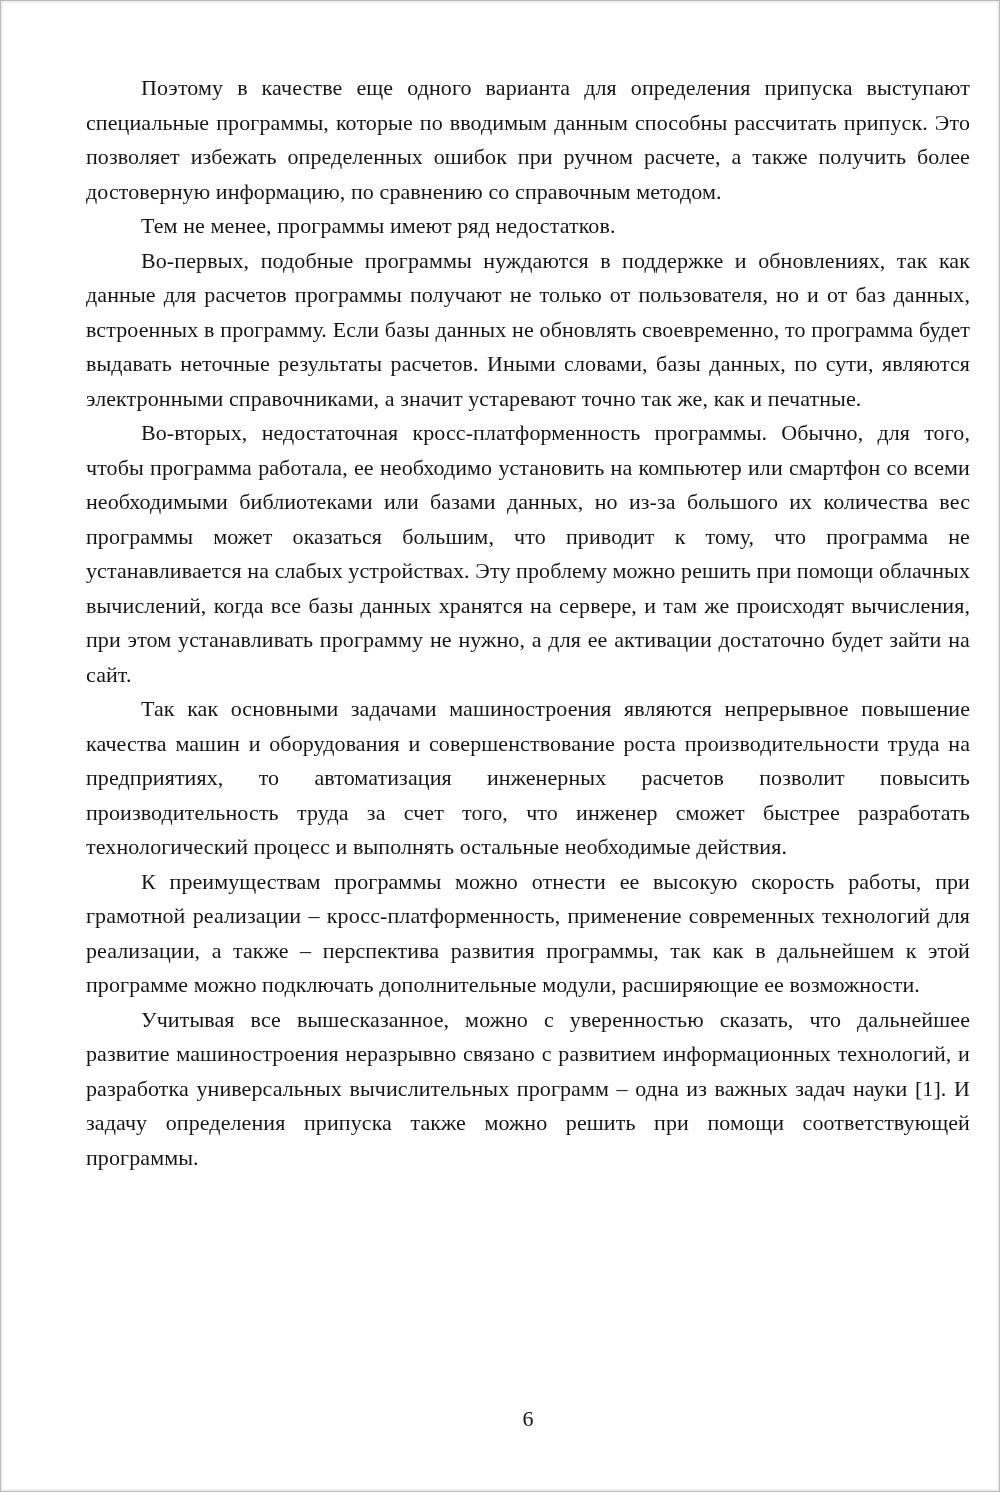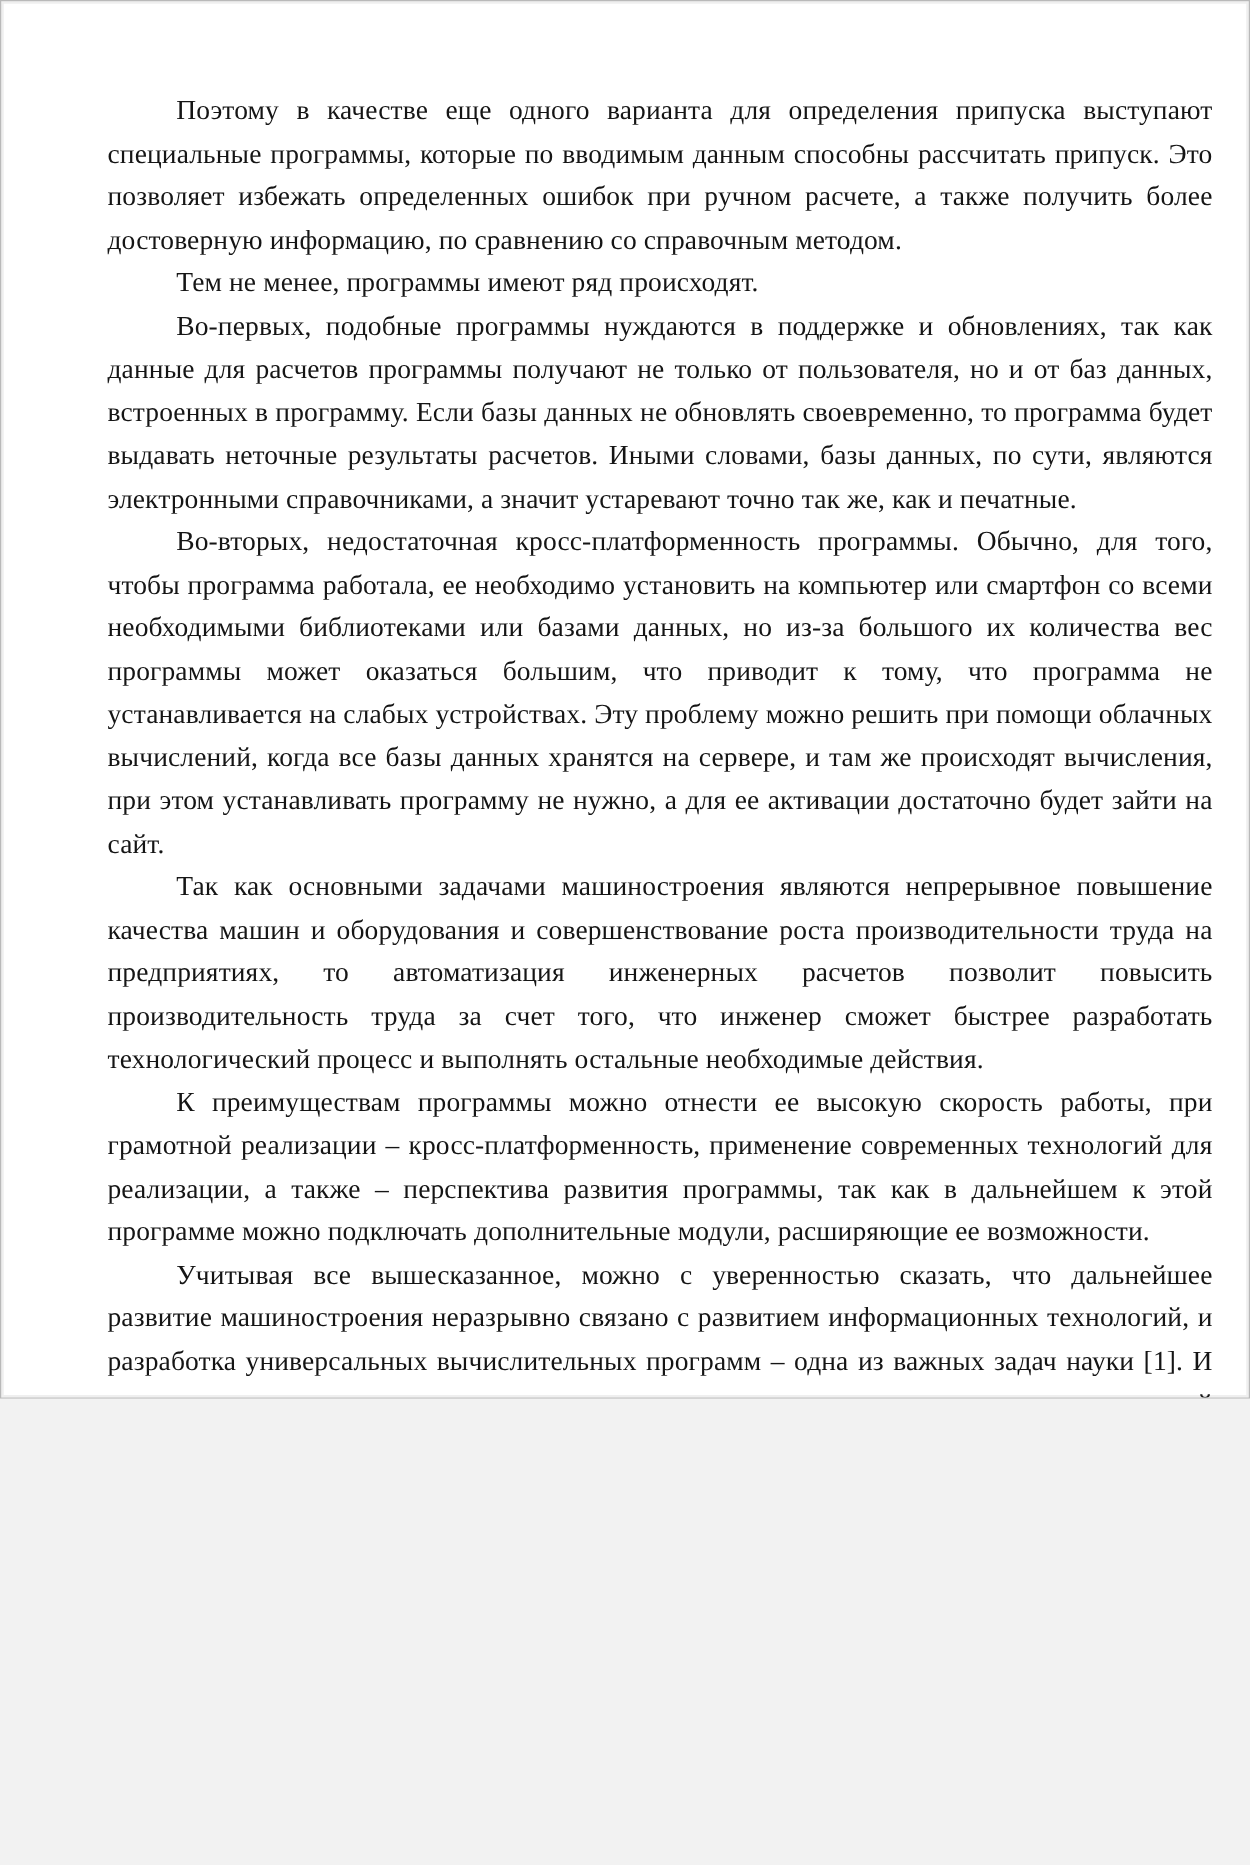--- a/index.html
+++ b/index.html
@@ -3,21 +3,21 @@
 <meta charset="utf-8">
 <style>
   html, body {
     margin: 0;
     padding: 0;
     background: #f2f2f2;
   }
   .page {
     position: relative;
     width: 1000px;
-    height: 1119px;
+    height: 1492px;
     margin: 0 auto;
     background: #ffffff;
     box-sizing: border-box;
     border: 1px solid #b9b9b9;
     box-shadow: inset 0 0 0 2px #efefef;
     overflow: hidden;
   }
   .text-block {
     position: absolute;
     left: 85px;
@@ -45,21 +45,21 @@
     font-size: 22px;
     color: #151515;
   }
 </style>
 </head>
 <body>
 
 <div class="page">
   <div class="text-block">
     <p>Поэтому в качестве еще одного варианта для определения припуска выступают специальные программы, которые по вводимым данным способны рассчитать припуск. Это позволяет избежать определенных ошибок при ручном расчете, а также получить более достоверную информацию, по сравнению со справочным методом.</p>
-    <p>Тем не менее, программы имеют ряд происходят.</p>
+    <p>Тем не менее, программы имеют ряд недостатков.</p>
     <p>Во-первых, подобные программы нуждаются в поддержке и обновлениях, так как данные для расчетов программы получают не только от пользователя, но и от баз данных, встроенных в программу. Если базы данных не обновлять своевременно, то программа будет выдавать неточные результаты расчетов. Иными словами, базы данных, по сути, являются электронными справочниками, а значит устаревают точно так же, как и печатные.</p>
     <p>Во-вторых, недостаточная кросс-платформенность программы. Обычно, для того, чтобы программа работала, ее необходимо установить на компьютер или смартфон со всеми необходимыми библиотеками или базами данных, но из-за большого их количества вес программы может оказаться большим, что приводит к тому, что программа не устанавливается на слабых устройствах. Эту проблему можно решить при помощи облачных вычислений, когда все базы данных хранятся на сервере, и там же происходят вычисления, при этом устанавливать программу не нужно, а для ее активации достаточно будет зайти на сайт.</p>
     <p>Так как основными задачами машиностроения являются непрерывное повышение качества машин и оборудования и совершенствование роста производительности труда на предприятиях, то автоматизация инженерных расчетов позволит повысить производительность труда за счет того, что инженер сможет быстрее разработать технологический процесс и выполнять остальные необходимые действия.</p>
     <p>К преимуществам программы можно отнести ее высокую скорость работы, при грамотной реализации – кросс-платформенность, применение современных технологий для реализации, а также – перспектива развития программы, так как в дальнейшем к этой программе можно подключать дополнительные модули, расширяющие ее возможности.</p>
     <p>Учитывая все вышесказанное, можно с уверенностью сказать, что дальнейшее развитие машиностроения неразрывно связано с развитием информационных технологий, и разработка универсальных вычислительных программ – одна из важных задач науки [1]. И задачу определения припуска также можно решить при помощи соответствующей программы.</p>
   </div>
   <div class="page-number">6</div>
 </div>
 
 </body></html>

